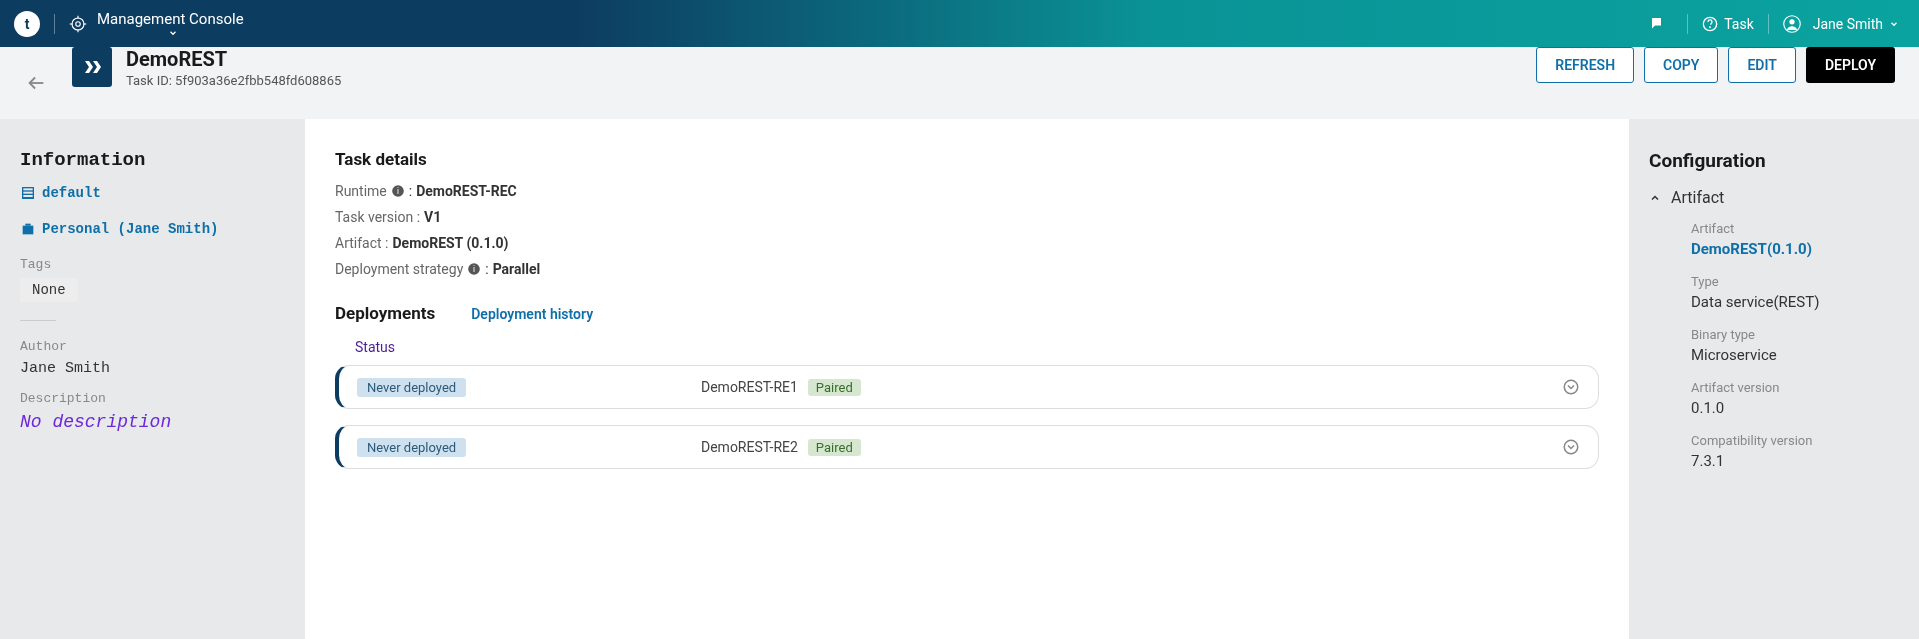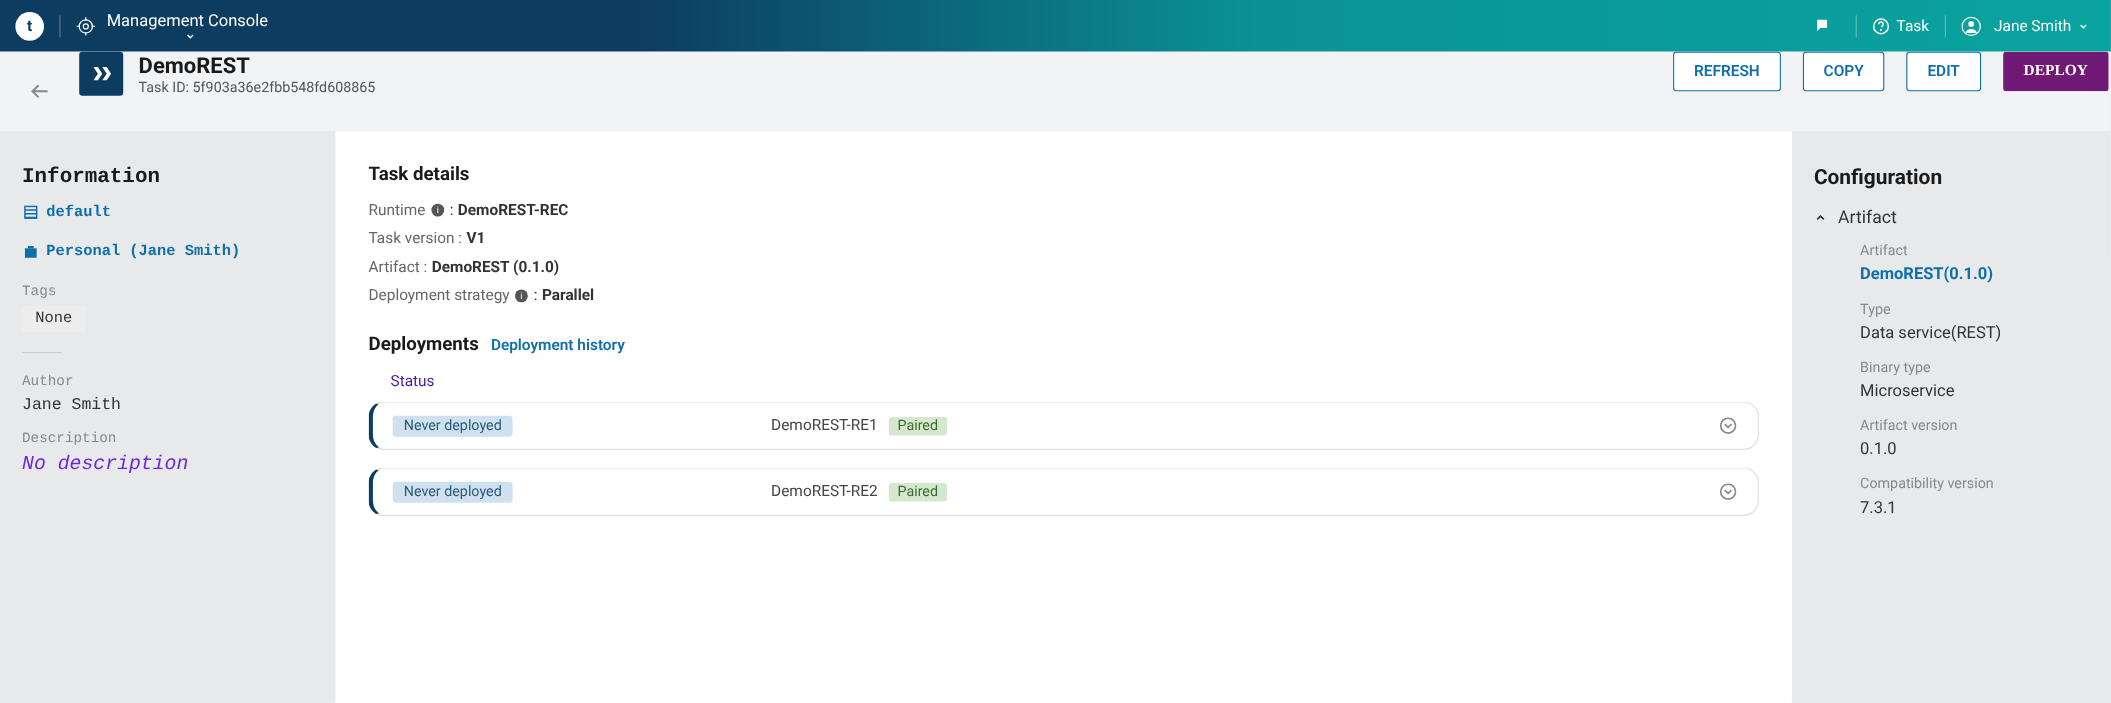--- a/index.html
+++ b/index.html
@@ -16,24 +16,24 @@
 .topnav .right-item { display:flex; align-items:center; cursor:pointer; font-size:14px; }
 .topnav .right-item svg, .topnav .right-item .usericon { margin-right:6px; }
 
 
 .header { display:flex; align-items:flex-start; background:#f2f3f5; height:72px; }
 .header .back { width:72px; display:flex; align-items:center; justify-content:center; color:#888; cursor:pointer; height:100%; }
 .header .task-icon { width:40px; height:40px; background:#0d3c61; border-radius:3px; display:flex; align-items:center; justify-content:center; margin-right:14px; }
 .header .title-block h1 { font-size:20px; font-weight:700; color:#1a1a1a; }
 .header .title-block .subtitle { font-size:13px; color:#555; margin-top:2px; }
 .header .spacer { flex:1; }
-.header .btns { display:flex; gap:20px; padding-right:2px; }
+.header .btns { display:flex; gap:10px; padding-right:24px; }
 .btn { height:36px; padding:0 18px; border-radius:3px; font-size:14px; font-weight:600; cursor:pointer; display:flex; align-items:center; border:1px solid transparent; }
 .btn-outline { border:1px solid #0f6fa8; color:#0f6fa8; background:#fff; }
-.btn-primary { background:#701a75; color:#fff;font-family:Liberation Serif, serif; }
+.btn-primary { background:#000000; color:#fff; }
 
 
 .cols { display:flex; min-height:520px; }
 .col-left { width:305px; padding:30px 20px 20px 20px;font-family:Liberation Mono, monospace; }
 .col-mid { flex:1; background:#fff; padding:30px 30px 42px 30px; }
 .col-right { width:290px; padding:30px 20px 20px 20px; }
 
 
 .col-left h2 { font-size:19px; font-weight:700; color:#1a1a1a; margin-bottom:14px; }
 .col-left .link-row { display:flex; align-items:center; color:#0f6fa8; font-weight:600; font-size:14px; cursor:pointer; margin-bottom:20px; }
@@ -43,21 +43,21 @@
 .col-left .divider { border:none; border-top:1px solid #ccc; width:36px; margin:18px 0; }
 .col-left .value { color:#333; font-size:15px; }
 .col-left .muted-italic { color:#6d28d9; font-style:italic; font-size:18px; }
 
 
 .col-mid h3 { font-size:17px; font-weight:700; color:#1a1a1a; margin-bottom:14px; }
 .detail-row { display:flex; align-items:center; font-size:14px; color:#333; margin-bottom:10px; }
 .detail-row .dlabel { color:#666; }
 .detail-row .info-icon { width:14px; height:14px; margin:0 4px; }
 .detail-row .dval { font-weight:700; margin-left:4px; }
-.deploy-head { display:flex; align-items:baseline; gap:11px; margin-top:26px; margin-bottom:10px; }
+.deploy-head { display:flex; align-items:baseline; gap:36px; margin-top:26px; margin-bottom:10px; }
 .deploy-head h3 { margin:0; }
 .deploy-head a { color:#0f6fa8; font-weight:600; cursor:pointer; font-size:14px; }
 .table-head { display:flex; padding:6px 20px 10px 20px; color:#4c1d95; font-weight:400; font-size:14px; }
 .table-head .th-status { width:360px; display:flex; align-items:center; }
 .table-head .th-engine { flex:1; }
 .deploy-row { display:flex; align-items:center; border:1px solid #ddd; border-left:4px solid #0d3c61; border-radius:14px; height:44px; padding:0 18px; margin-bottom:16px; background:#fff; }
 .deploy-row .status-pill { background:#cfe1ef; color:#2b5a7a; padding:2px 10px; border-radius:3px; font-size:13px; width:fit-content; }
 .deploy-row .col-status { width:344px; }
 .deploy-row .col-engine { flex:1; display:flex; align-items:center; gap:10px; color:#444; }
 .pair-pill { background:#d5e8cf; color:#3a6b2e; padding:1px 8px; border-radius:3px; font-size:13px; }

